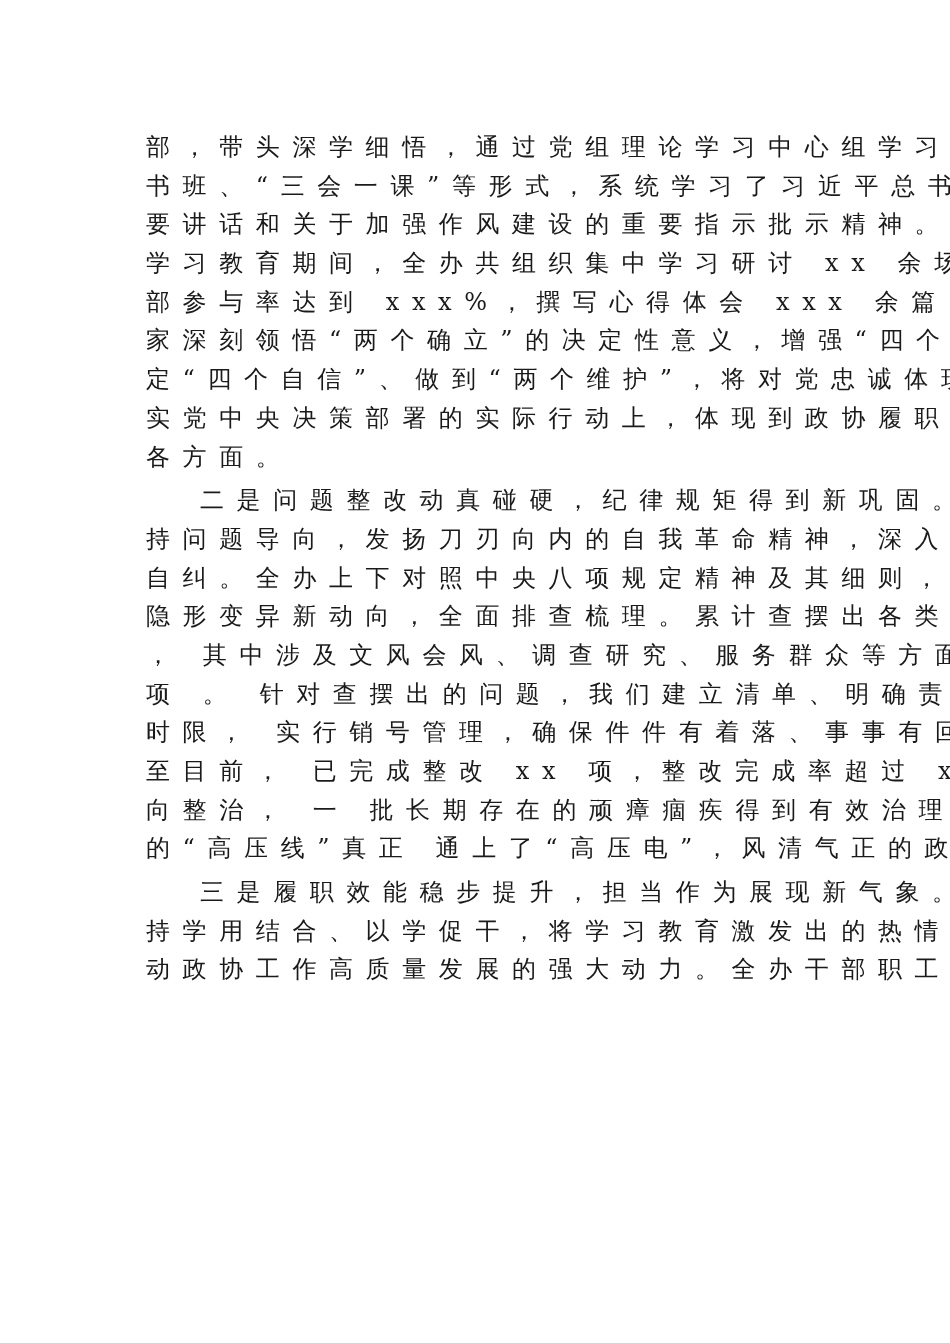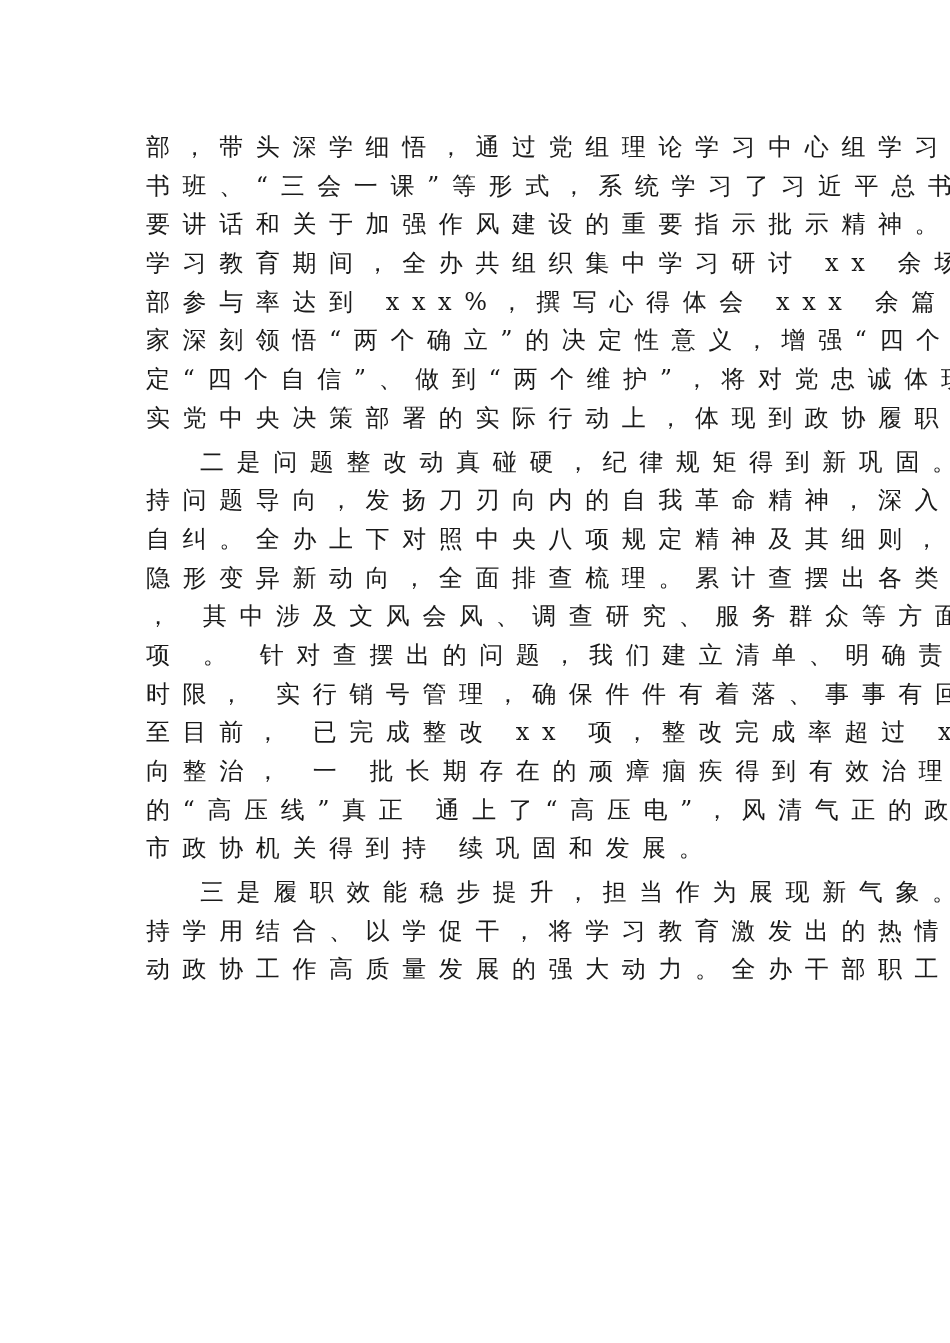--- a/index.html
+++ b/index.html
@@ -48,34 +48,34 @@
 
     <div class="para">
       <div class="line">部，带头深学细悟，通过党组理论学习中心组学习、专题读</div>
       <div class="line">书班、“三会一课”等形式，系统学习了习近平总书记系列重</div>
       <div class="line">要讲话和关于加强作风建设的重要指示批示精神。据统计，</div>
       <div class="line">学习教育期间，全办共组织集中学习研讨 xx 余场次，党员干</div>
       <div class="line">部参与率达到 xxx%，撰写心得体会 xxx 余篇。通过学习，大</div>
       <div class="line">家深刻领悟“两个确立”的决定性意义，增强“四个意识”、坚</div>
       <div class="line">定“四个自信”、做到“两个维护”，将对党忠诚体现到贯彻落</div>
       <div class="line">实党中央决策部署的实际行动上，体现到政协履职的全过程</div>
+      <div class="line">各方面。</div>
     </div>
 
     <div class="para">
       <div class="line indent">二是问题整改动真碰硬，纪律规矩得到新巩固。我们坚</div>
       <div class="line">持问题导向，发扬刀刃向内的自我革命精神，深入开展自查</div>
       <div class="line">自纠。全办上下对照中央八项规定精神及其细则，聚焦“四风”</div>
       <div class="line">隐形变异新动向，全面排查梳理。累计查摆出各类问题 xx 项</div>
       <div class="line">， 其中涉及文风会风、调查研究、服务群众等方面的问题 xx</div>
       <div class="line">项 。 针对查摆出的问题，我们建立清单、明确责任、限定</div>
       <div class="line">时限，  实行销号管理，确保件件有着落、事事有回音。截</div>
       <div class="line">至目前，  已完成整改 xx 项，整改完成率超过 xx% 。通过靶</div>
       <div class="line">向整治，  一   批长期存在的顽瘴痼疾得到有效治理，纪律</div>
       <div class="line">的“高压线”真正  通上了“高压电”，风清气正的政治生态在</div>
-      <div class="line">市政协机关得到持  续巩固和发展。</div>
     </div>
 
     <div class="para">
       <div class="line indent">三是履职效能稳步提升，担当作为展现新气象。我们坚</div>
       <div class="line">持学用结合、以学促干，将学习教育激发出的热情转化为推</div>
       <div class="line">动政协工作高质量发展的强大动力。全办干部职工的精神面</div>
     </div>
 
   </div>
 </div>

